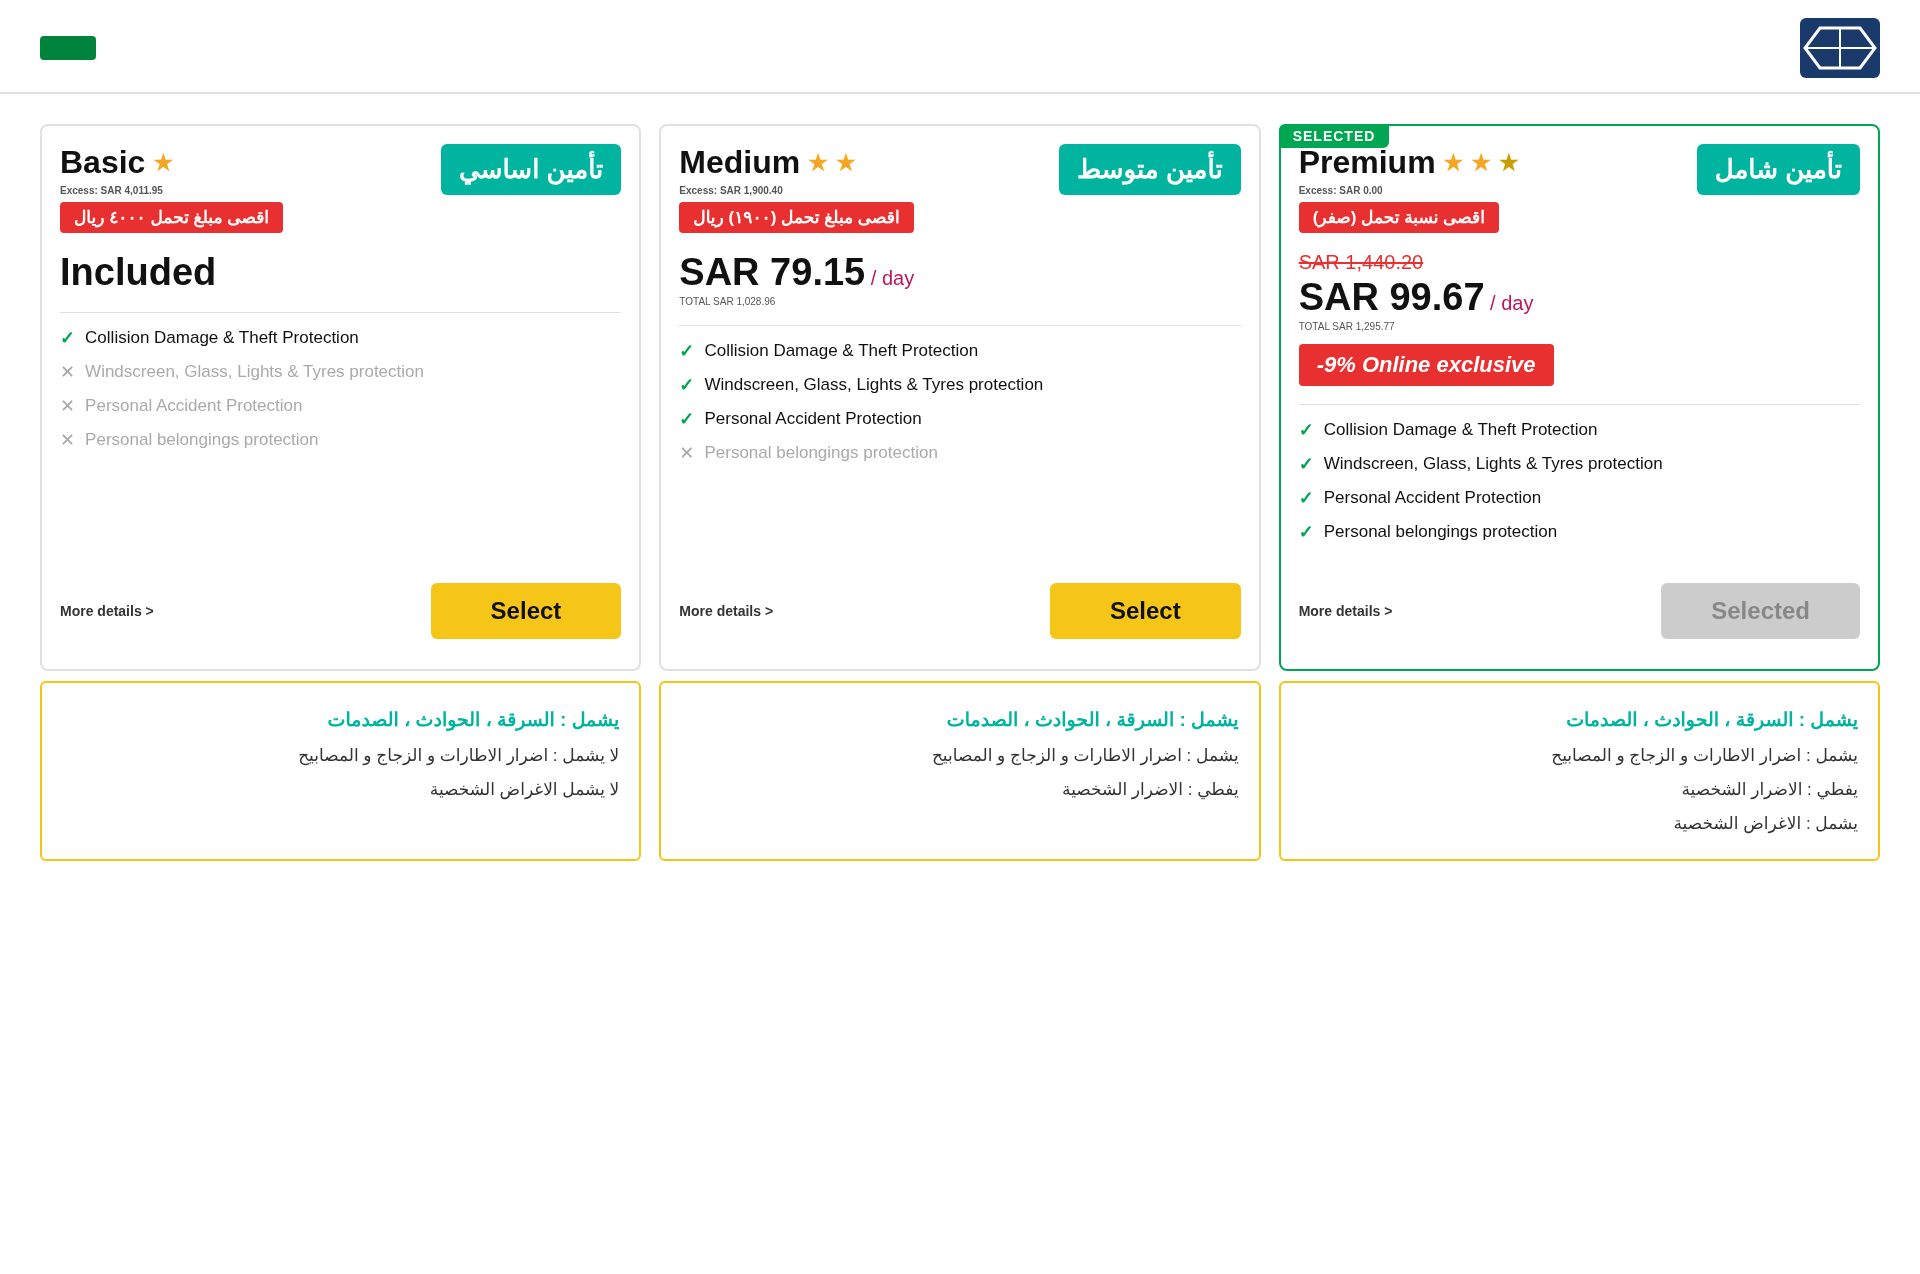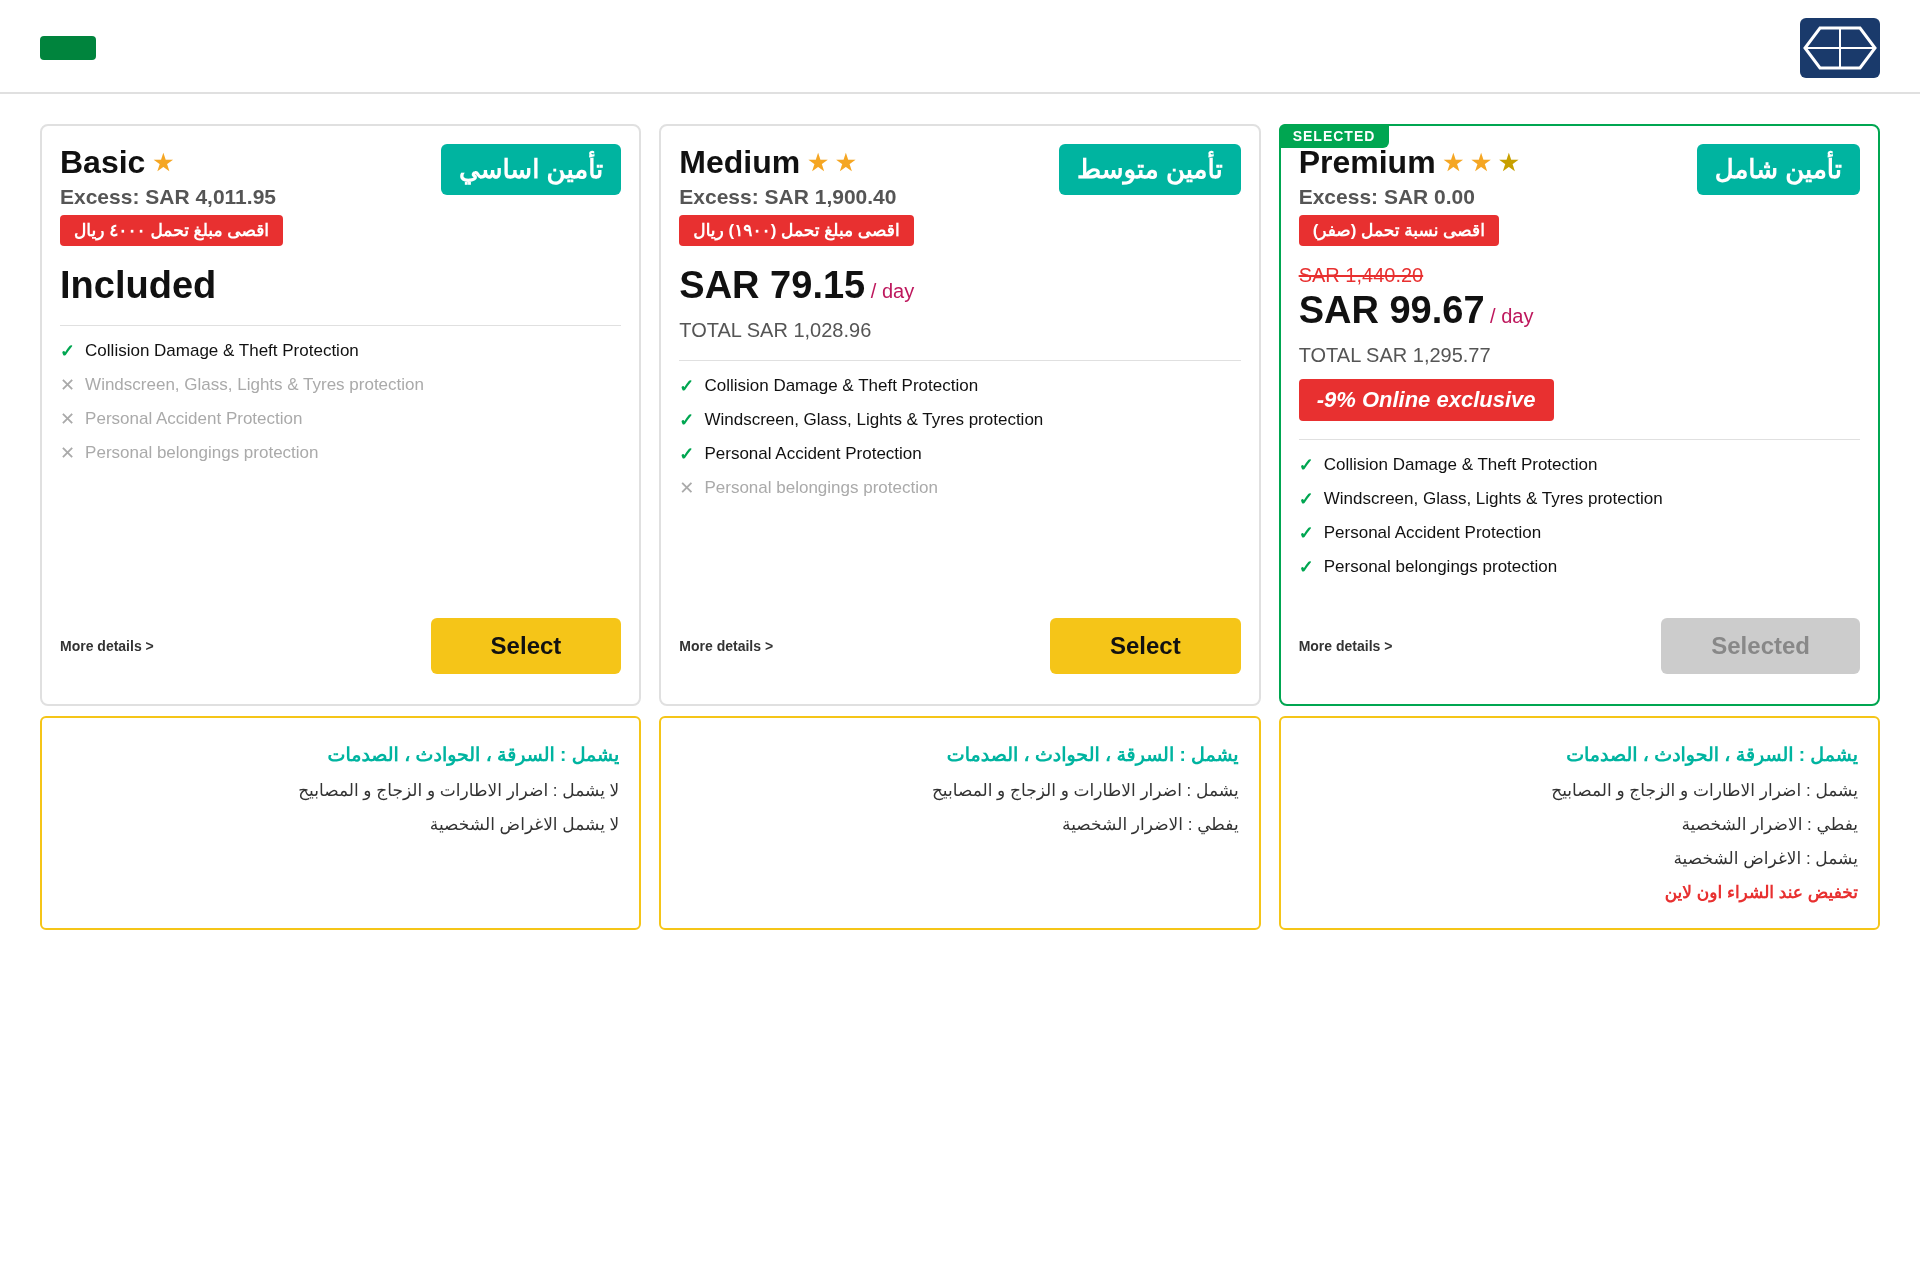--- a/index.html
+++ b/index.html
@@ -107,21 +107,21 @@
       font-size: 32px;
       font-weight: bold;
       color: #111;
       display: flex;
       align-items: center;
       gap: 8px;
     }
     .stars { color: #f5a623; font-size: 22px; }
     .stars-outline { color: #ccc; font-size: 22px; }
     .excess {
-      font-size: 21px;
+      font-size: 10px;
       font-weight: bold;
       color: #555;
       margin-top: 4px;
     }
 
     .badge-tamin {
       background: #00b4a0;
       color: #fff;
       font-size: 26px;
       font-weight: bold;
@@ -173,23 +173,23 @@
       font-size: 38px;
       font-weight: bold;
       color: #111;
     }
     .price-main span.per-day {
       font-size: 20px;
       font-weight: normal;
       color: #be185d;
     }
     .price-total {
-      font-size: 20px;
+      font-size: 10px;
       color: #555;
-      margin-top: 12px;
+      margin-top: 2px;
     }
     .price-included {
       font-size: 38px;
       font-weight: bold;
       color: #111;
       padding: 18px 18px 0 18px;
     }
 
     .discount-badge {
       background: #e83030;
@@ -397,16 +397,15 @@
       <div class="summary-box">
         <div class="highlight">يشمل : السرقة ، الحوادث ، الصدمات</div>
         <div class="normal">يشمل : اضرار الاطارات و الزجاج و المصابيح</div>
         <div class="normal">يفطي : الاضرار الشخصية</div>
       </div>
       <div class="summary-box">
         <div class="highlight">يشمل : السرقة ، الحوادث ، الصدمات</div>
         <div class="normal">يشمل : اضرار الاطارات و الزجاج و المصابيح</div>
         <div class="normal">يفطي : الاضرار الشخصية</div>
         <div class="normal">يشمل : الاغراض الشخصية</div>
-        <div class="red-text">تخفيض عند الشراء اون لاين</div>
       </div>
     </div>
 </div>
 
 </body></html>

